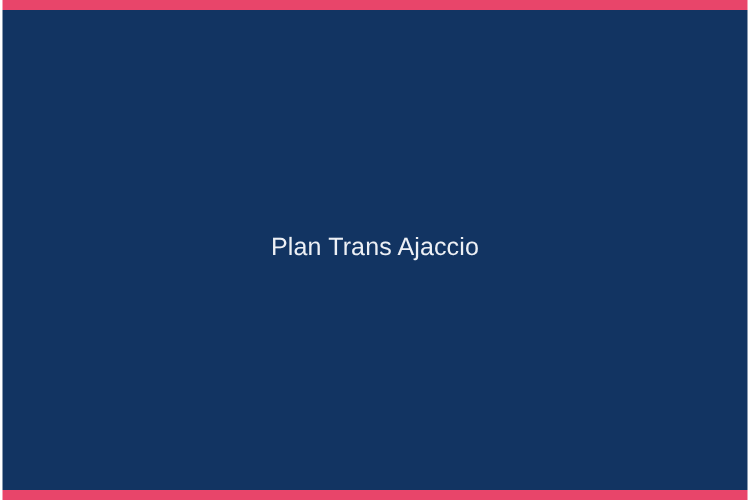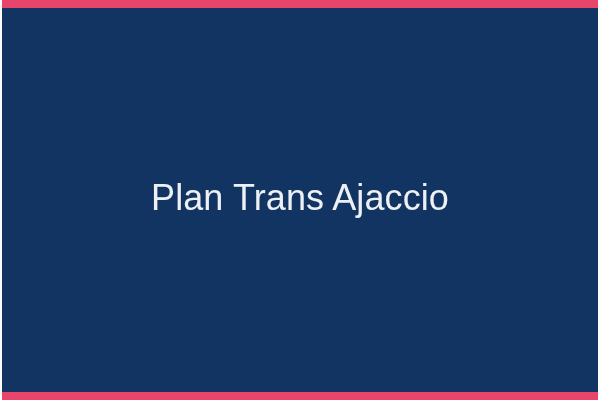--- a/index.html
+++ b/index.html
@@ -70,21 +70,21 @@
     height: 400px;
     display: flex;
     align-items: center;
     justify-content: center;
     z-index: 4;
     pointer-events: none;
   }
 
   .caption-text {
     font-family: "Liberation Sans", sans-serif;
-    font-size: 36px;
+    font-size: 20px;
     font-weight: 400;
     line-height: 1;
     color: #edf0f5;
     letter-spacing: 0.1px;
     white-space: nowrap;
     text-align: left;
     margin-top: -4px;
     -webkit-font-smoothing: antialiased;
   }
 </style>

